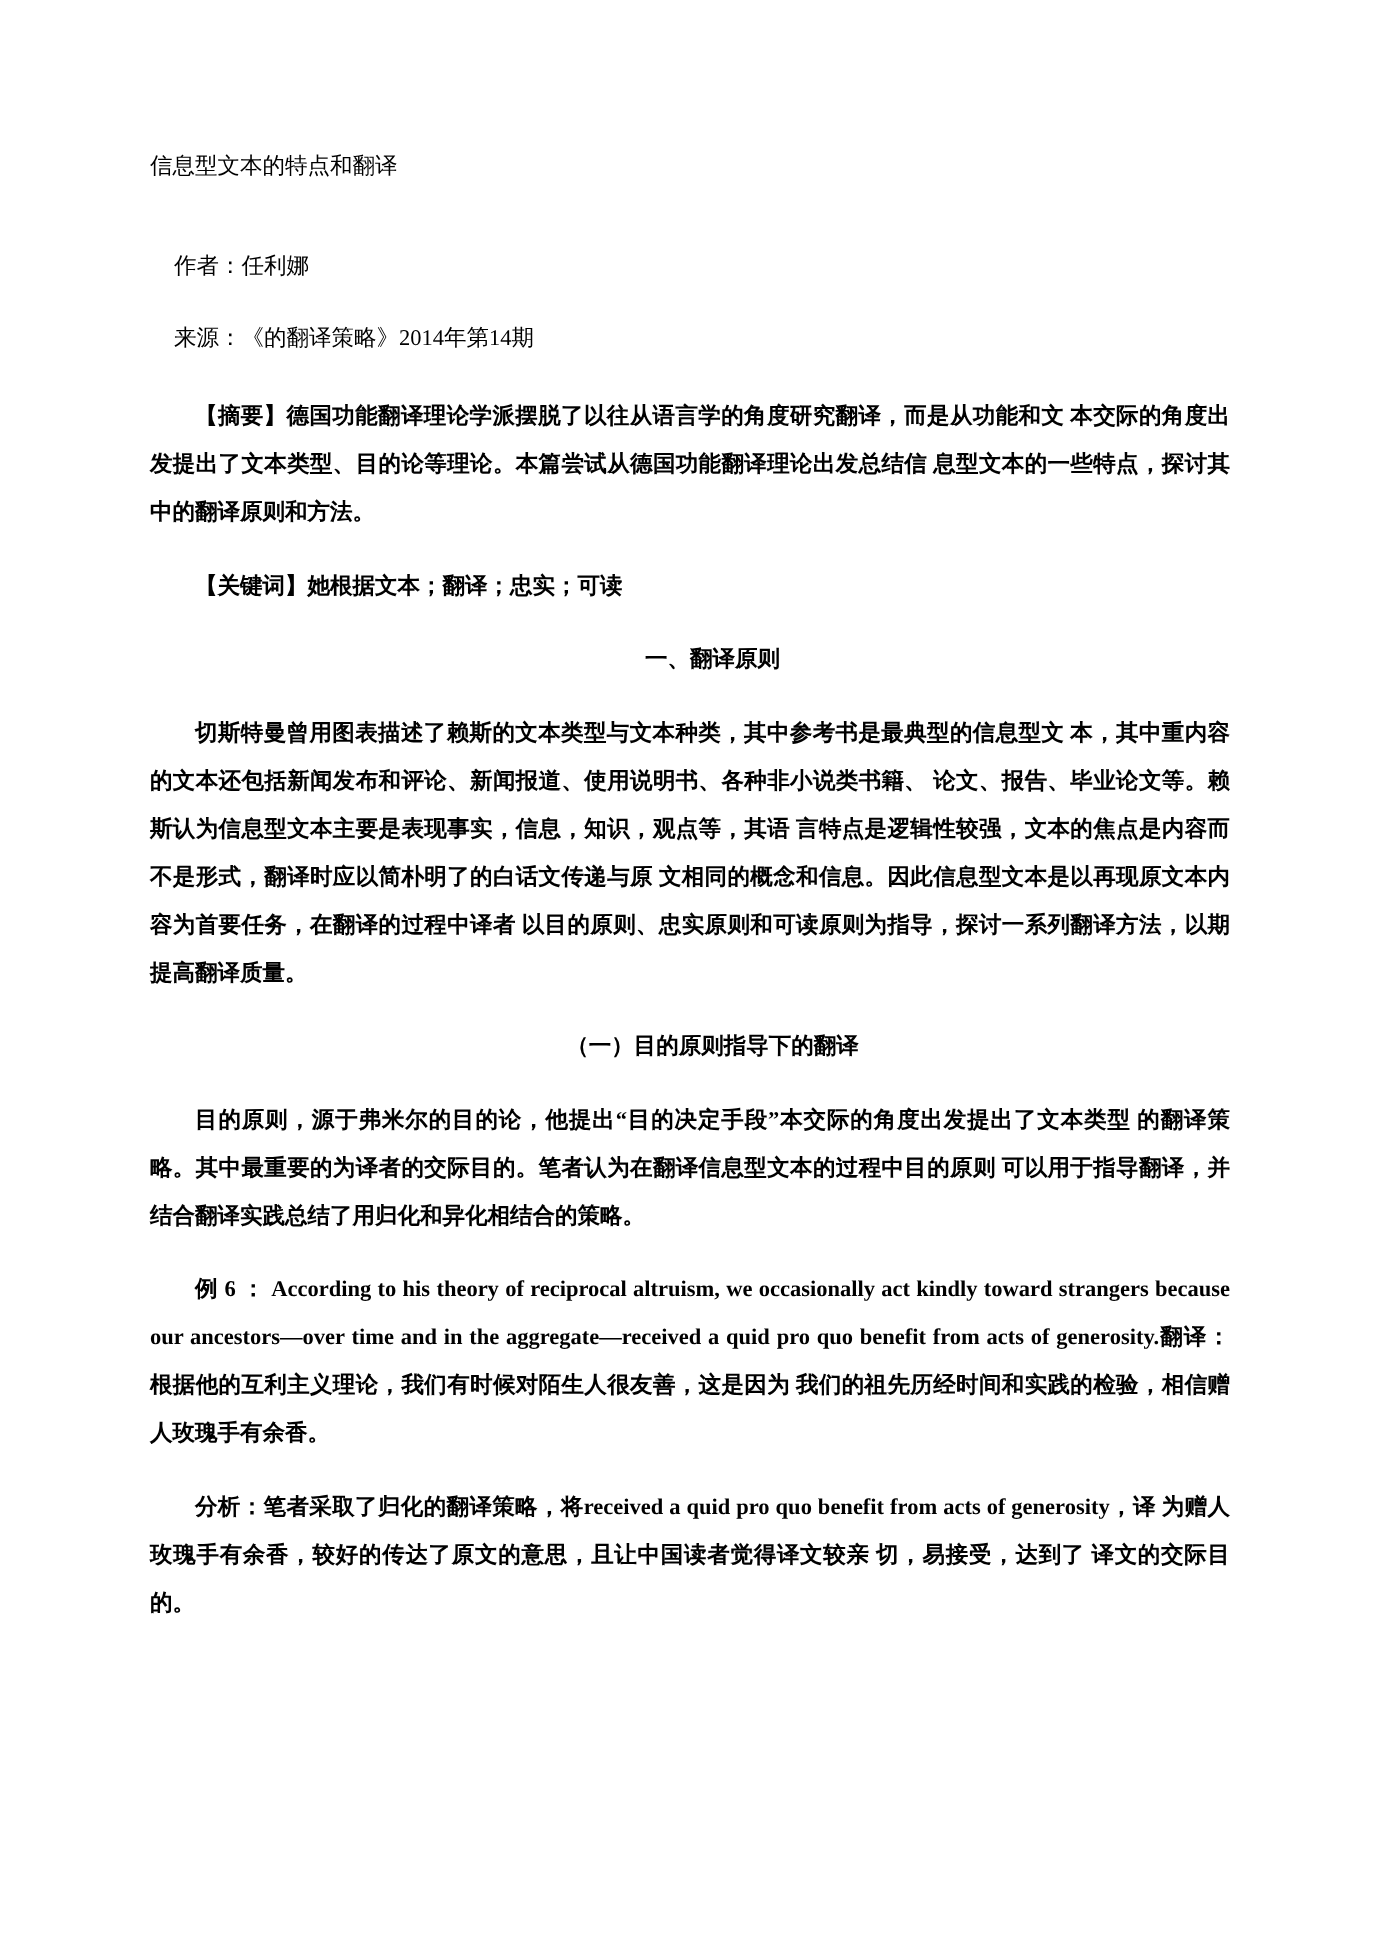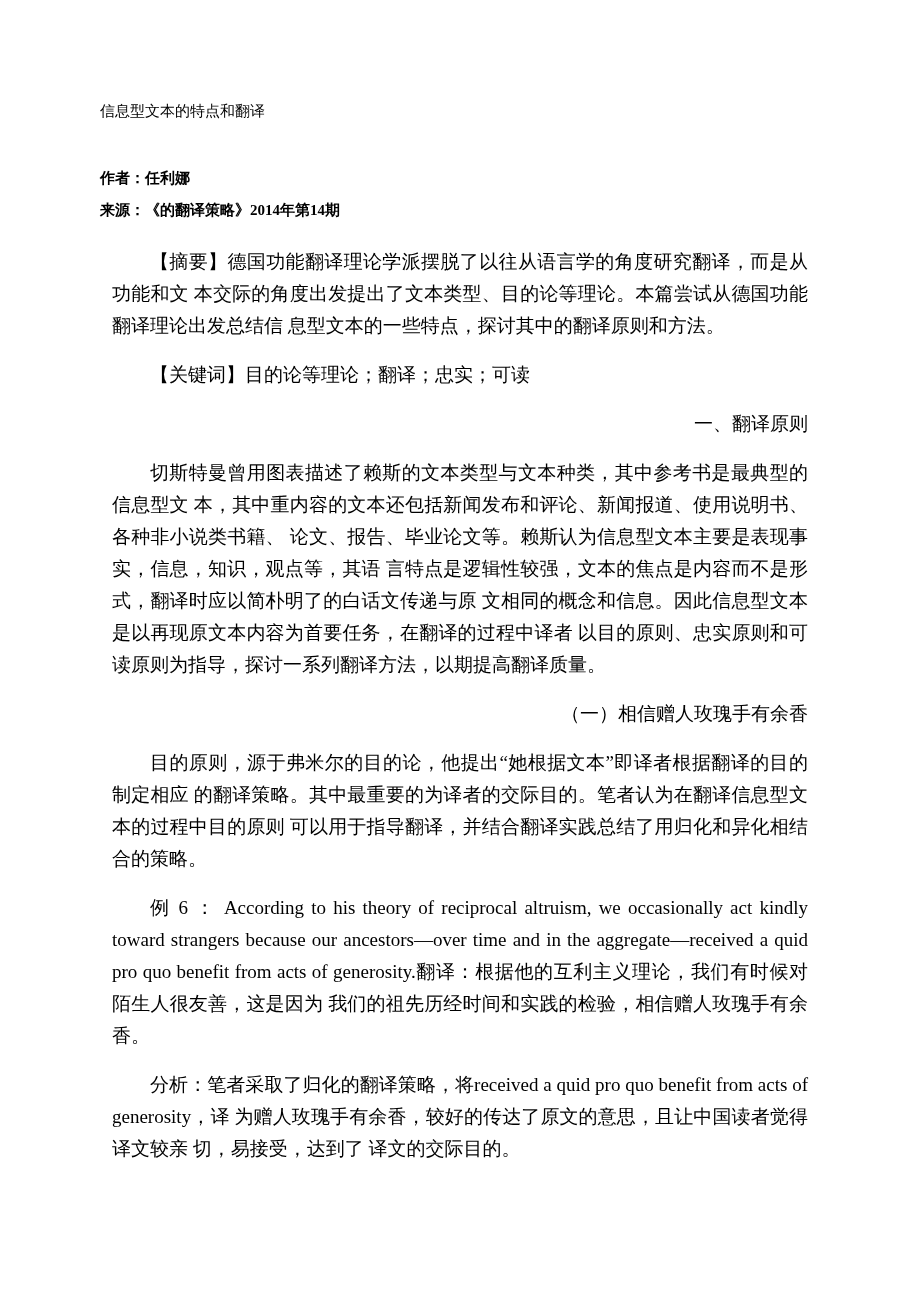--- a/index.html
+++ b/index.html
@@ -24,61 +24,62 @@
   }
   .doc-title {
     font-size: 15px;
     font-weight: normal;
     margin: 0 0 40px 0;
     line-height: 22px;
     text-indent: 0;
   }
   .meta-line {
     font-size: 15px;
-    font-weight: bold;
+    font-weight: normal;
     line-height: 32px;
-    margin: 0;
+    margin: 16px;
     text-indent: 0;
   }
   .para {
-    font-size: 19px;
+    font-size: 15px;
     line-height: 32px;
-    margin: 17px 12px;
+    margin: 17px 0;
     text-indent: 2em;
     text-align: justify;
     word-break: break-word;
+    font-weight: bold;
   }
   .para.first-after-meta {
     margin-top: 20px;
   }
   .para.heading {
-    text-align: right;
+    text-align: center;
   }
 </style>
 </head>
 <body>
 
 <div class="page">
 
   <h1 class="doc-title">信息型文本的特点和翻译</h1>
 
   <p class="meta-line">作者：任利娜</p>
 
   <p class="meta-line">来源：《的翻译策略》2014年第14期</p>
 
   <p class="para first-after-meta">【摘要】德国功能翻译理论学派摆脱了以往从语言学的角度研究翻译，而是从功能和文 本交际的角度出发提出了文本类型、目的论等理论。本篇尝试从德国功能翻译理论出发总结信 息型文本的一些特点，探讨其中的翻译原则和方法。</p>
 
-  <p class="para">【关键词】目的论等理论；翻译；忠实；可读</p>
+  <p class="para">【关键词】她根据文本；翻译；忠实；可读</p>
 
 
   <p class="para heading">一、翻译原则</p>
 
   <p class="para">切斯特曼曾用图表描述了赖斯的文本类型与文本种类，其中参考书是最典型的信息型文 本，其中重内容的文本还包括新闻发布和评论、新闻报道、使用说明书、各种非小说类书籍、 论文、报告、毕业论文等。赖斯认为信息型文本主要是表现事实，信息，知识，观点等，其语 言特点是逻辑性较强，文本的焦点是内容而不是形式，翻译时应以简朴明了的白话文传递与原 文相同的概念和信息。因此信息型文本是以再现原文本内容为首要任务，在翻译的过程中译者 以目的原则、忠实原则和可读原则为指导，探讨一系列翻译方法，以期提高翻译质量。</p>
 
-  <p class="para heading">（一）相信赠人玫瑰手有余香</p>
+  <p class="para heading">（一）目的原则指导下的翻译</p>
 
-  <p class="para">目的原则，源于弗米尔的目的论，他提出“她根据文本”即译者根据翻译的目的制定相应 的翻译策略。其中最重要的为译者的交际目的。笔者认为在翻译信息型文本的过程中目的原则 可以用于指导翻译，并结合翻译实践总结了用归化和异化相结合的策略。</p>
+  <p class="para">目的原则，源于弗米尔的目的论，他提出“目的决定手段”本交际的角度出发提出了文本类型 的翻译策略。其中最重要的为译者的交际目的。笔者认为在翻译信息型文本的过程中目的原则 可以用于指导翻译，并结合翻译实践总结了用归化和异化相结合的策略。</p>
 
   <p class="para">例 6 ： According to his theory of reciprocal altruism, we occasionally act kindly toward strangers because our ancestors—over time and in the aggregate—received a quid pro quo benefit from acts of generosity.翻译：根据他的互利主义理论，我们有时候对陌生人很友善，这是因为 我们的祖先历经时间和实践的检验，相信赠人玫瑰手有余香。</p>
 
   <p class="para">分析：笔者采取了归化的翻译策略，将received a quid pro quo benefit from acts of generosity，译 为赠人玫瑰手有余香，较好的传达了原文的意思，且让中国读者觉得译文较亲 切，易接受，达到了 译文的交际目的。</p>
 
 </div>
 
 </body></html>

